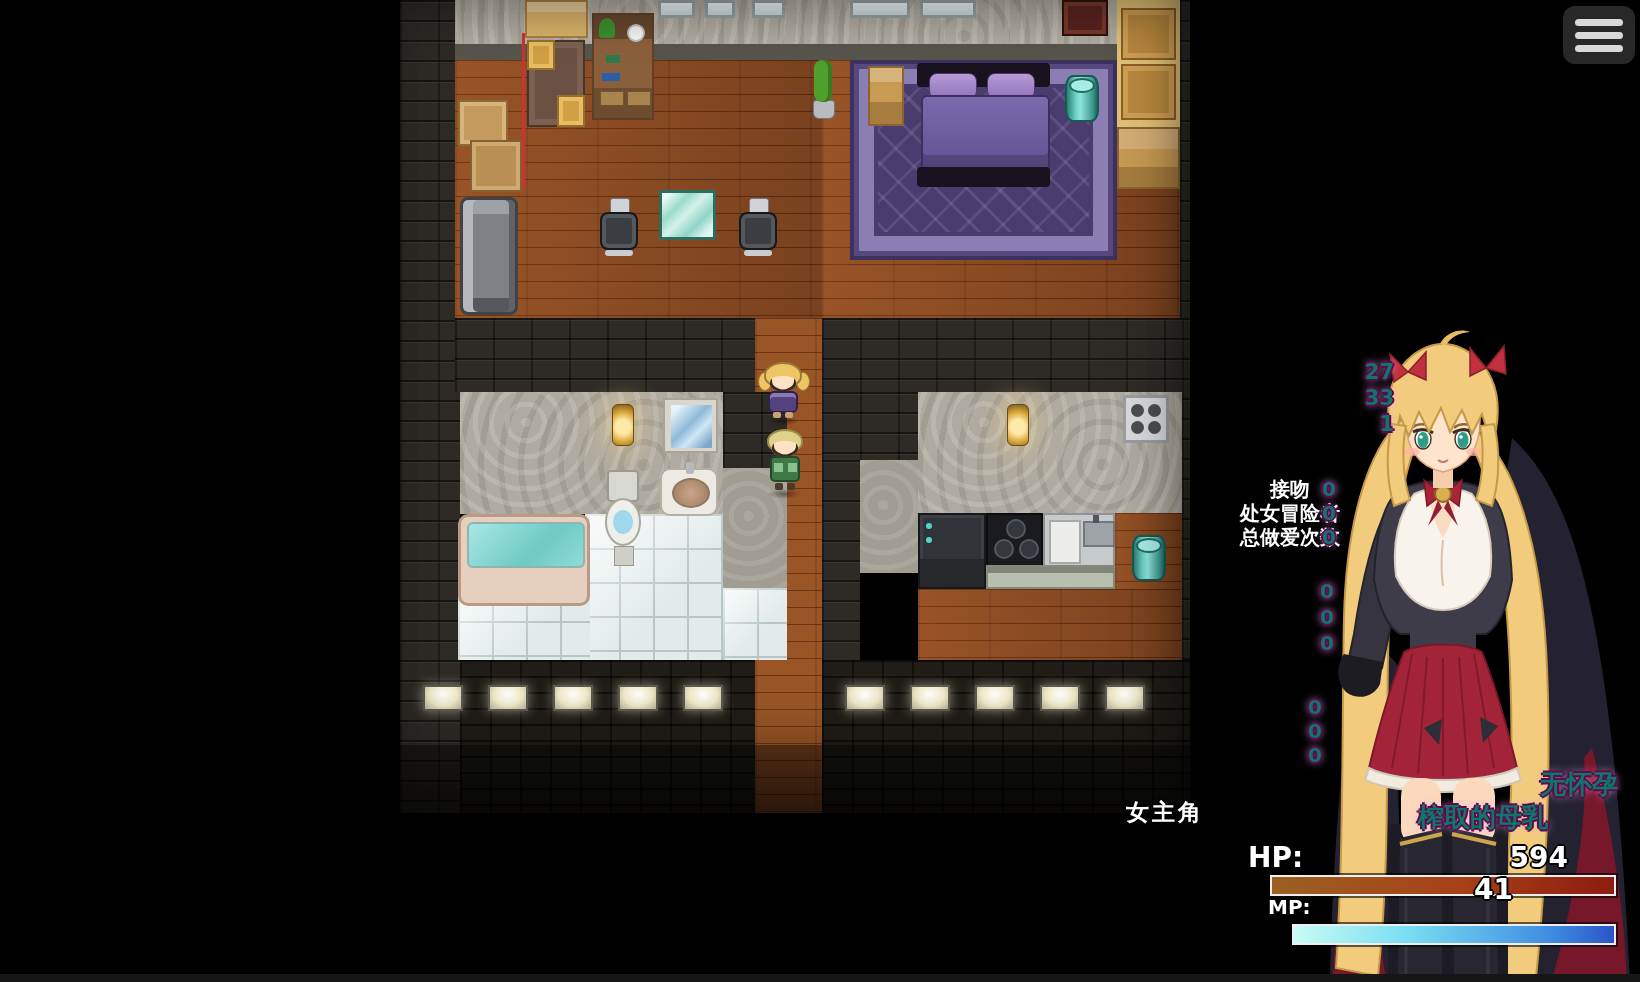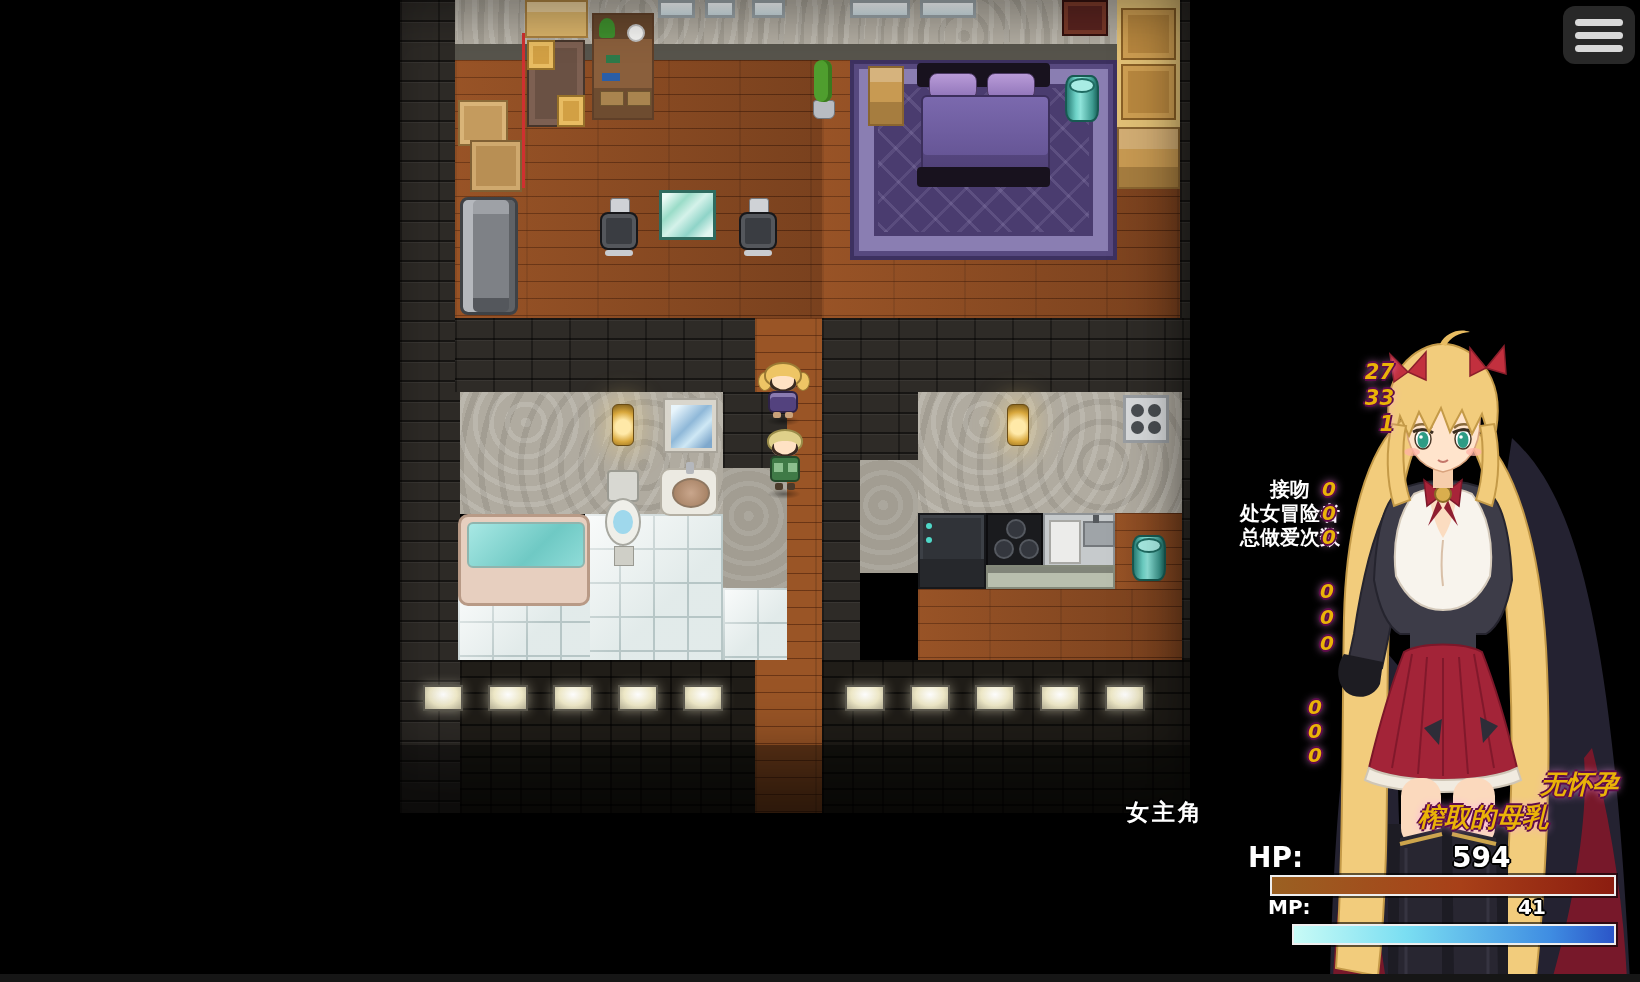--- a/index.html
+++ b/index.html
@@ -42,36 +42,36 @@
   .btop{position:absolute;left:2px;right:2px;top:1px;height:11px;border-radius:50%;
     background:#a8ece4;border:2px solid #1f6b62;}
   .lantern{background:radial-gradient(circle at 50% 55%,#ffe9a8 0 30%,#d8a73c 62%,#7a5a18);
     border-radius:6px;box-shadow:0 0 24px 8px rgba(255,220,130,.35);border:1px solid #6a4c14;box-sizing:border-box;}
   .map-vignette{position:absolute;inset:0;pointer-events:none;
     box-shadow:inset 0 -50px 70px rgba(0,0,0,.55),inset 0 20px 40px rgba(0,0,0,.25);}
   
   .col{position:absolute;font-weight:700;}
   .otext{color:#fff;text-shadow:-2px 0 #000,2px 0 #000,0 -2px #000,0 2px #000,
     -1px -1px #000,1px -1px #000,-1px 1px #000,1px 1px #000;}
-  .ptext{color:#eab308;text-shadow:-2px 0 #5e0b4a,2px 0 #5e0b4a,0 -2px #5e0b4a,0 2px #5e0b4a,0 0 9px #ff9cf0;font-style:italic;}
+  .ptext{color:#0f766e;text-shadow:-2px 0 #5e0b4a,2px 0 #5e0b4a,0 -2px #5e0b4a,0 2px #5e0b4a,0 0 9px #ff9cf0;}
   .g1l{left:1170px;top:359px;width:240px;text-align:center;font-size:21px;line-height:26px;}
   .g1v{left:1340px;top:359px;width:54px;text-align:right;font-size:21px;line-height:26px;}
   .g2l{left:1170px;top:477px;width:240px;text-align:center;font-size:20px;line-height:24px;}
   .g2v{left:1282px;top:477px;width:54px;text-align:right;font-size:20px;line-height:24px;}
   .g3l{left:1040px;top:578px;width:238px;text-align:right;font-size:20px;line-height:26px;}
   .g3v{left:1280px;top:578px;width:54px;text-align:right;font-size:20px;line-height:26px;}
   .g4l{left:1135px;top:695px;width:200px;text-align:center;font-size:20px;line-height:24px;}
   .g4v{left:1268px;top:695px;width:54px;text-align:right;font-size:20px;line-height:24px;}
   .name{left:1126px;top:797px;font-size:23px;letter-spacing:3px;}
   .tag1{left:1540px;top:767px;font-size:26px;}
   .tag2{left:1418px;top:800px;font-size:26px;}
   .hpl{left:1248px;top:841px;font-size:28px;}
-  .hpv{left:1452px;top:841px;width:116px;font-size:28px;}
+  .hpv{left:1452px;top:841px;width:116px;text-align:right;font-size:28px;}
   .mpl{left:1268px;top:895px;font-size:20px;}
-  .mpv{left:1474px;top:895px;width:116px;text-align:center;font-size:20px;}
+  .mpv{left:1474px;top:873px;width:116px;text-align:left;font-size:28px;}
   .gbar{position:absolute;border:2px solid #eee;box-shadow:0 0 0 2px rgba(0,0,0,.6);box-sizing:content-box;}
   .hpbar{left:1270px;top:875px;width:342px;height:17px;
     background:linear-gradient(90deg,#9a6022,#a84018 55%,#8c1d10);}
   .mpbar{left:1292px;top:924px;width:320px;height:17px;
     background:linear-gradient(90deg,#c8fbf6,#7adef2 35%,#3f8de2 80%,#2b55c8);}
   
   .menu-btn{position:absolute;left:1563px;top:6px;width:72px;height:58px;background:#282828;
     border-radius:12px;display:flex;flex-direction:column;justify-content:center;gap:6px;
     align-items:center;cursor:pointer;}
   .menu-bar{width:48px;height:7px;border-radius:4px;background:#d9d9d9;}

